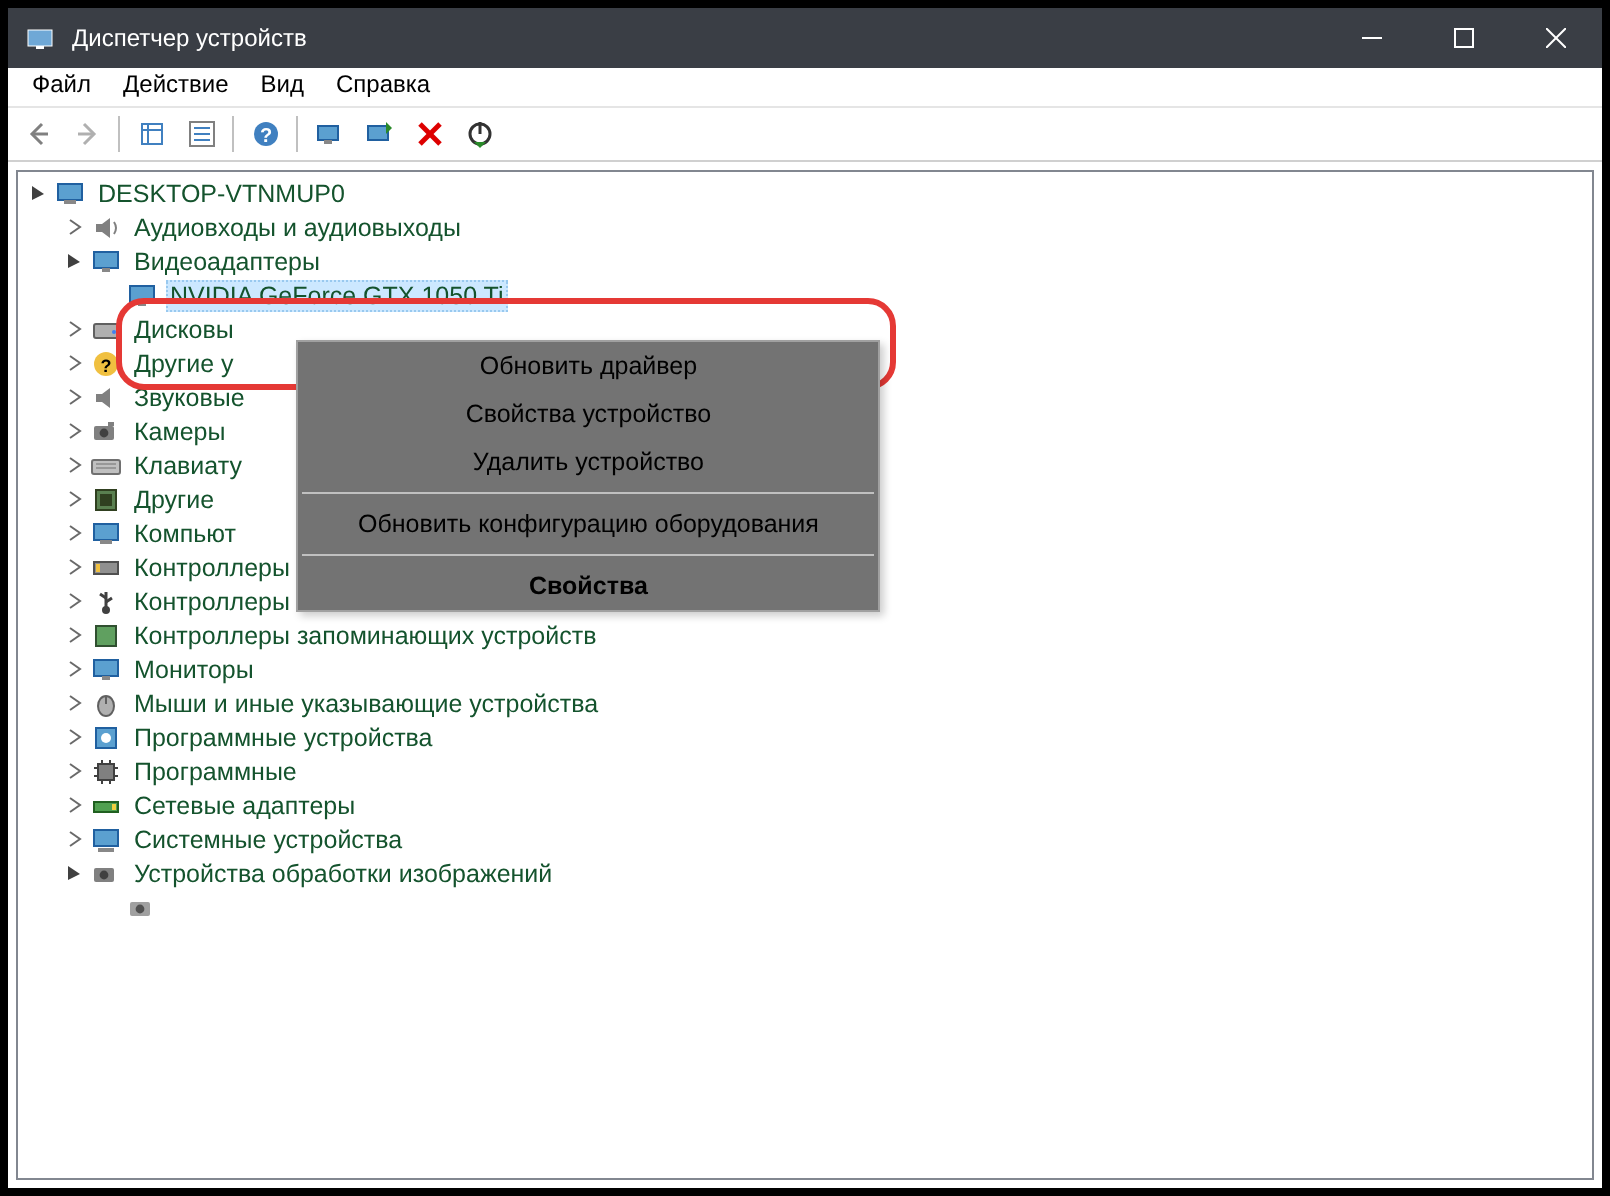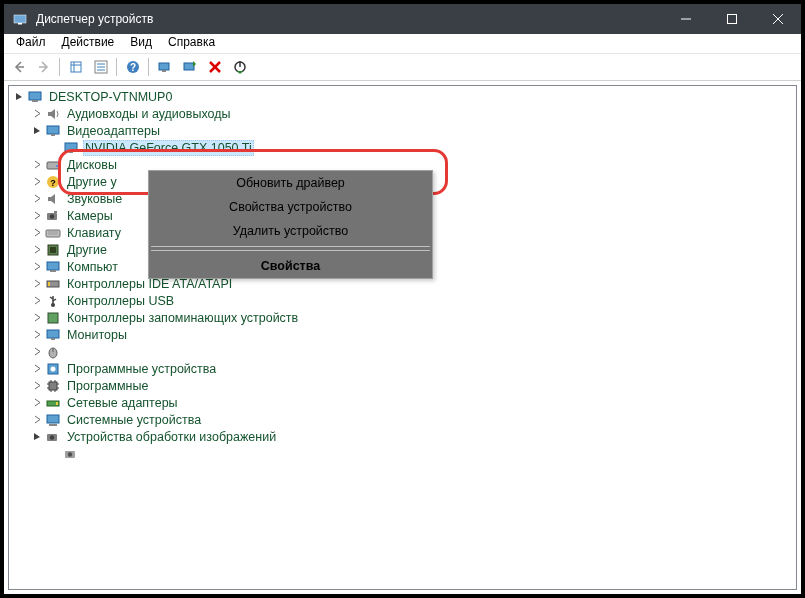--- a/index.html
+++ b/index.html
@@ -375,20 +375,21 @@
           <svg viewBox="0 0 9 9">
             <path d="M2 1 L7 4.5 L2 8" fill="none" stroke="#6a6a6a" stroke-width="1"></path>
           </svg>
         </span>
       <span class="node-icon">
           <svg viewBox="0 0 16 16">
             <ellipse cx="8" cy="9" rx="4" ry="5" fill="#b0b0b0" stroke="#606060"></ellipse>
             <line x1="8" y1="4" x2="8" y2="8" stroke="#606060"></line>
           </svg>
         </span>
+      <span class="node-label">Мыши и иные указывающие устройства</span>
     </div>
 
 
     <div class="tree-node ind-1">
       <span class="expander">
           <svg viewBox="0 0 9 9">
             <path d="M2 1 L7 4.5 L2 8" fill="none" stroke="#6a6a6a" stroke-width="1"></path>
           </svg>
         </span>
       <span class="node-icon">
@@ -481,15 +482,16 @@
   </div>
 </div>
 
 <div class="highlight-box" style="left:54px; top:145px; width:390px; height:46px;"></div>
 
 <div class="context-menu" style="left:144px; top:166px;">
   <div class="ctx-item">Обновить драйвер</div>
   <div class="ctx-item">Свойства устройство</div>
   <div class="ctx-item">Удалить устройство</div>
   <div class="ctx-sep"></div>
+  <div class="ctx-item">Обновить конфигурацию оборудования</div>
   <div class="ctx-sep"></div>
   <div class="ctx-item ctx-bold">Свойства</div>
 </div>
 
 </body></html>

